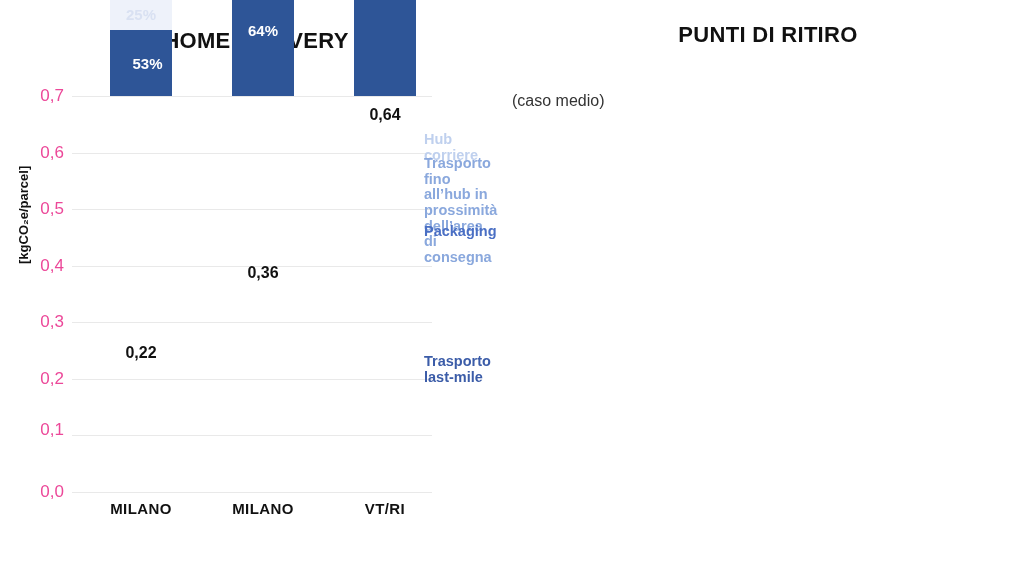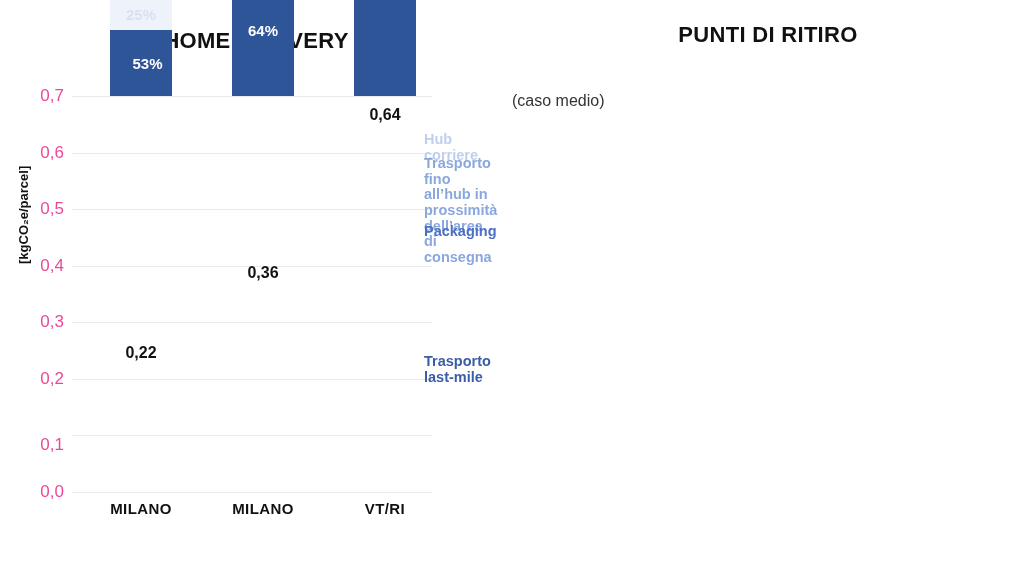--- a/index.html
+++ b/index.html
@@ -125,21 +125,21 @@
 
   <div class="chart-title" id="title-left">HOME DELIVERY</div>
 
   <div class="axis-label">[kgCO₂e/parcel]</div>
 
   <div class="plot" id="plot-left">
 
   <div class="gridline" style="top: 396px; width: 360px;"></div>
       <div class="ytick" style="top: 396px;">0,0</div>
       <div class="gridline" style="top: 339.429px; width: 360px;"></div>
-      <div class="ytick" style="top: 349px; margin-left: 37px;">0,1</div>
+      <div class="ytick" style="top: 334px; margin-left: 37px;">0,1</div>
       <div class="gridline" style="top: 282.857px; width: 360px;"></div>
       <div class="ytick" style="top: 282.857px;">0,2</div>
       <div class="gridline" style="top: 226.286px; width: 360px;"></div>
       <div class="ytick" style="top: 226.286px;">0,3</div>
       <div class="gridline" style="top: 169.714px; width: 360px;"></div>
       <div class="ytick" style="top: 169.714px;">0,4</div>
       <div class="gridline" style="top: 113.143px; width: 360px;"></div>
       <div class="ytick" style="top: 113.143px;">0,5</div>
       <div class="gridline" style="top: 56.5714px; width: 360px;"></div>
       <div class="ytick" style="top: 56.5714px;">0,6</div>

